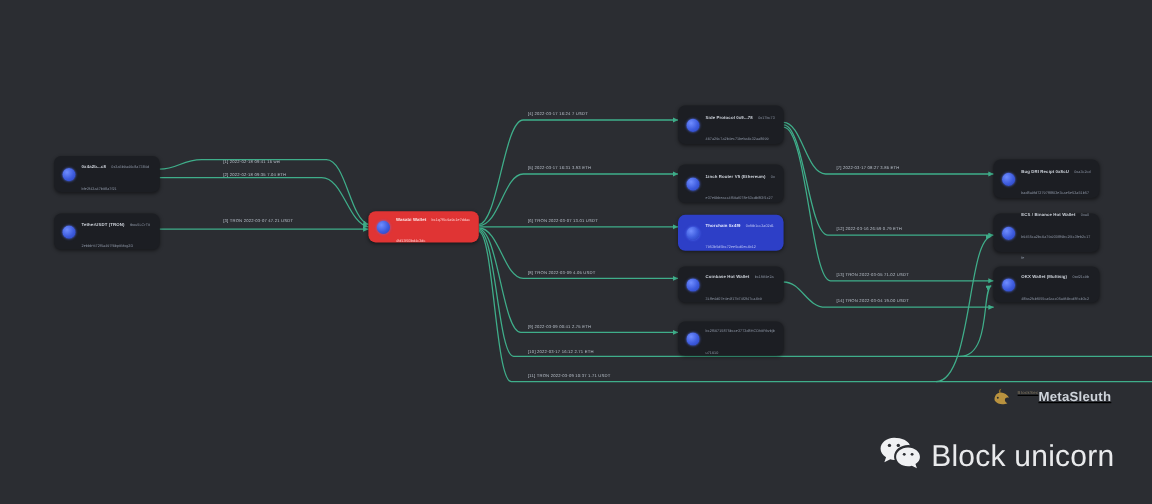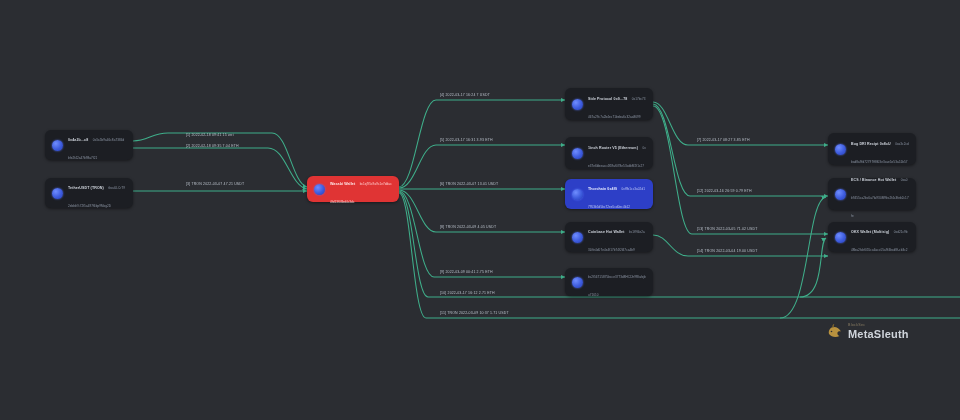--- a/index.html
+++ b/index.html
@@ -57,21 +57,21 @@
     font-size:3.5px;line-height:5px;
     color:#b9c0ca;
     filter:blur(.4px);
     white-space:nowrap;
     letter-spacing:.15px;
   }
 
   
   #ms-logo{position:absolute;left:826px;top:322px;display:flex;align-items:center;gap:4px;}
   #ms-logo .ms-mark{width:18px;height:18px;position:relative;}
-  #ms-logo .ms-text{display:flex;flex-direction:column;justify-content:space-between;}
+  #ms-logo .ms-text{display:flex;justify-content:space-between;text-decoration:underline;}
   #ms-logo .ms-small{font-size:3.6px;color:#8a7d63;letter-spacing:.3px;filter:blur(.3px);line-height:5px;}
   #ms-logo .ms-big{font-size:11px;font-weight:bold;color:#cfd4db;letter-spacing:.2px;line-height:12px;}
 
   
   #bu{position:absolute;left:733px;top:362px;display:flex;align-items:center;gap:9px;}
   #bu .bu-text{font-size:25px;color:#e9eaec;letter-spacing:.2px;line-height:28px;}
 </style>
 </head>
 <body>
 
@@ -230,14 +230,31 @@
         <path d="M13 11 C12 7 14 4 17 4 C15 6 15 9 16 11 Z" fill="#8d6f2c"></path>
         <circle cx="11" cy="19" r="1.6" fill="#2b2d32"></circle>
       </svg>
     </span>
     <span class="ms-text">
       <span class="ms-small">BlockSec</span>
       <span class="ms-big">MetaSleuth</span>
     </span>
   </div>
 
+  <div id="bu">
+    <span>
+      <svg viewBox="0 0 48 44" width="34" height="31">
+        <path d="M17 4 C8 4 1 10 1 17 C1 21 3.5 24.5 7.5 27 L5.5 33 L12.5 29.5 C14 30 15.5 30.2 17 30.2
+                 C17.2 30.2 17.5 30.2 17.7 30.2 C17.3 29 17 27.7 17 26.3 C17 18.6 24.6 12.6 33.5 12.6
+                 C34.2 12.6 34.9 12.65 35.6 12.75 C34 7.7 26.2 4 17 4 Z" fill="#f0f1f3"></path>
+        <circle cx="11.5" cy="13" r="2" fill="#2b2d32"></circle>
+        <circle cx="22" cy="13" r="2" fill="#2b2d32"></circle>
+        <path d="M33.5 15.5 C25.6 15.5 19.4 20.6 19.4 26.6 C19.4 32.6 25.6 37.6 33.5 37.6
+                 C35.1 37.6 36.6 37.4 38 37 L44 40 L42.3 35 C45.6 32.8 47.6 29.9 47.6 26.6
+                 C47.6 20.6 41.4 15.5 33.5 15.5 Z" fill="#f0f1f3"></path>
+        <circle cx="29" cy="23.6" r="1.7" fill="#2b2d32"></circle>
+        <circle cx="38.3" cy="23.6" r="1.7" fill="#2b2d32"></circle>
+      </svg>
+    </span>
+    <span class="bu-text">Block unicorn</span>
+  </div>
 
 </div>
 
 </body></html>

